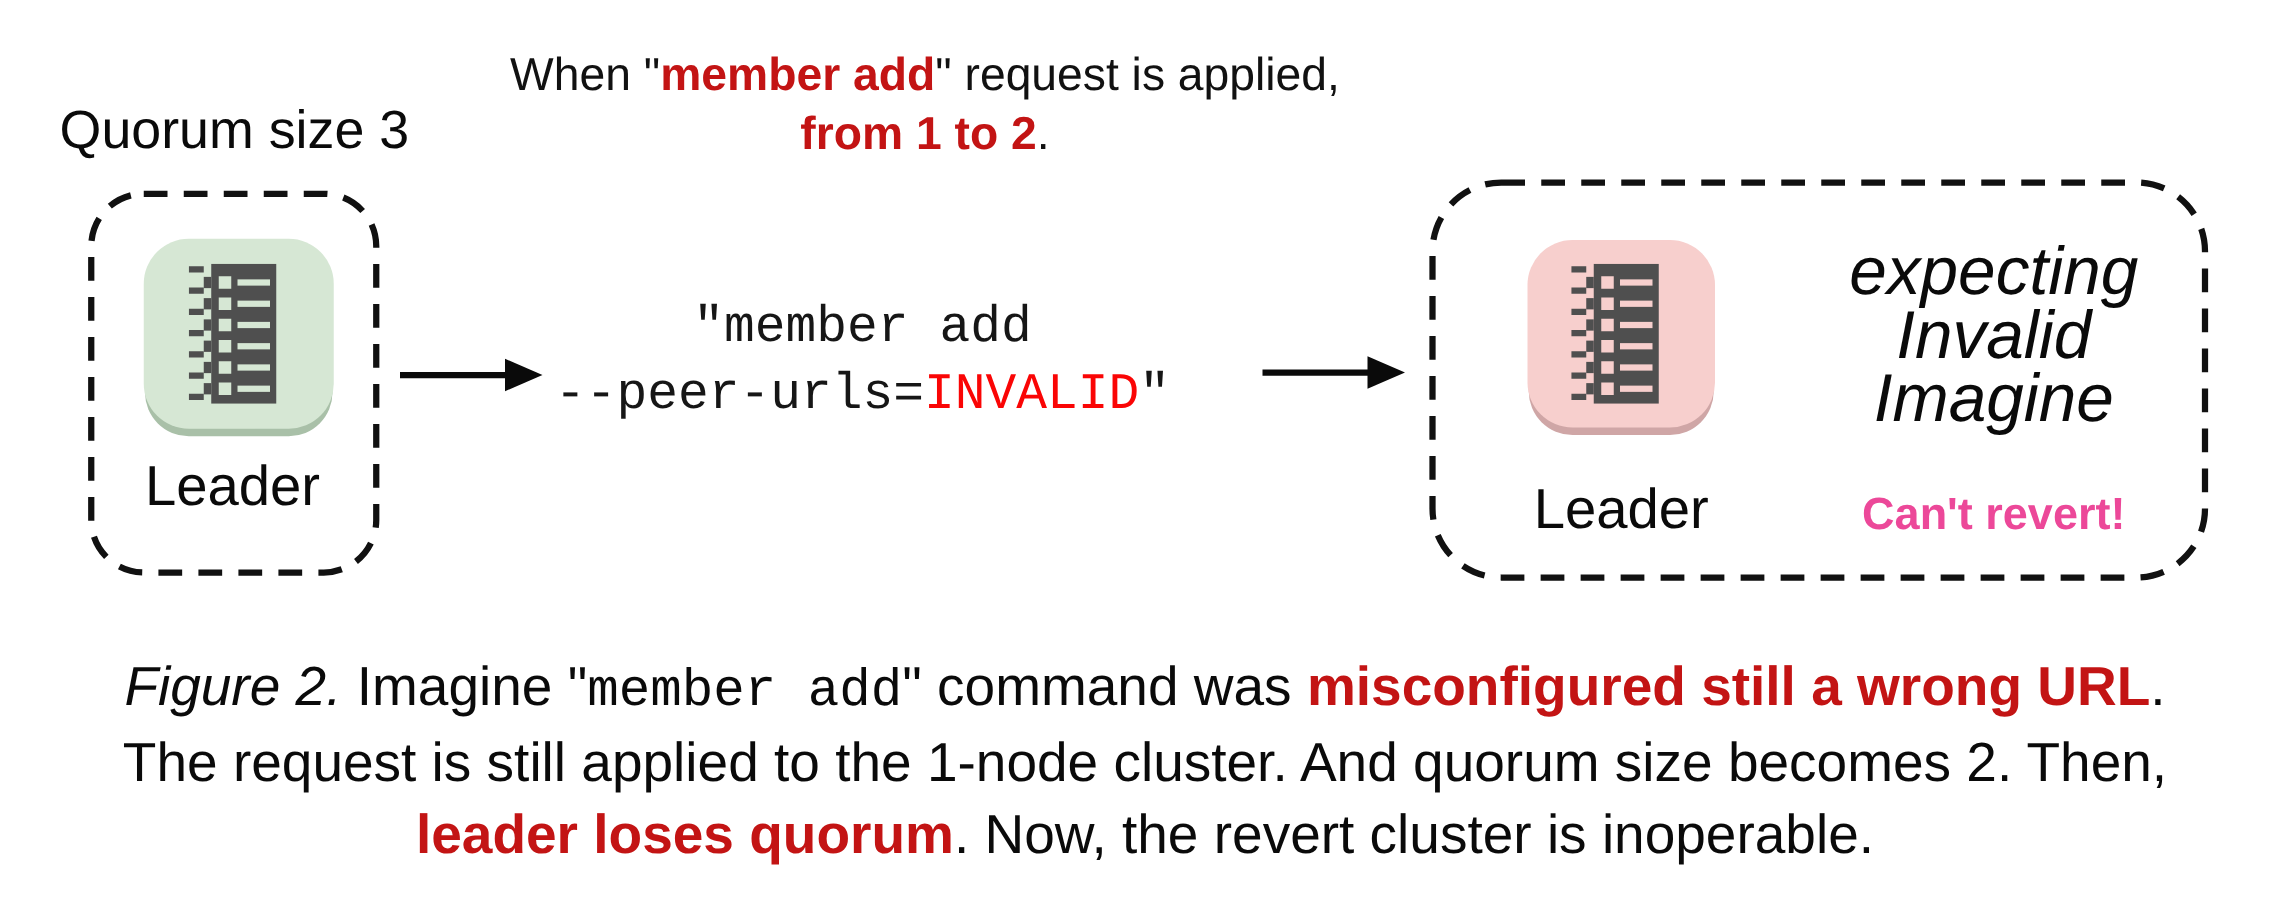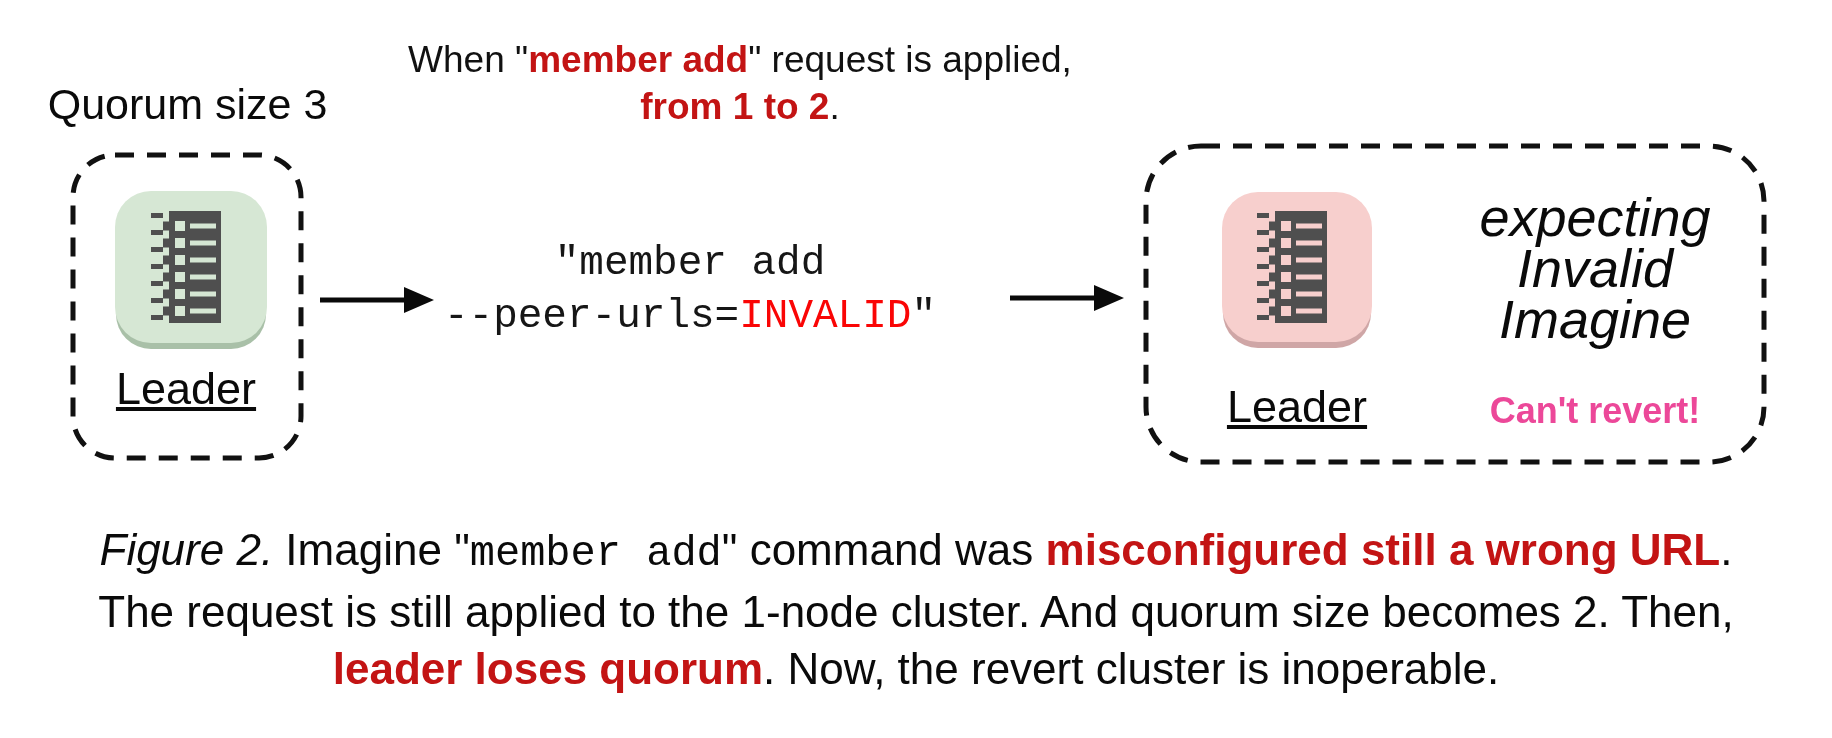--- a/index.html
+++ b/index.html
@@ -22,21 +22,21 @@
   .box-left{left:68px;top:150px;}
   .box-right{left:1141px;top:141px;}
   
   .node{
     position:absolute;display:flex;align-items:center;justify-content:center;
     border-radius:36px;
   }
   .node-green{left:115px;top:191px;width:152px;height:152px;background:#d6e7d4;box-shadow:0 7px 0 -1px #a9c0a8;}
   .node-pink{left:1222px;top:192px;width:150px;height:150px;background:#f7cfcd;box-shadow:0 7px 0 -1px #cfa6a6;}
   
-  .node-label{position:absolute;font-size:45px;color:#0a0a0a;text-align:center;text-decoration:underline;}
+  .node-label{position:absolute;font-size:45px;color:#0a0a0a;text-align:center;}
   .label-left{left:72px;top:363px;width:228px;}
   .label-right{left:1172px;top:381px;width:250px;}
   
   .arrow{position:absolute;}
   .arrow-1{left:318px;top:280px;}
   .arrow-2{left:1008px;top:278px;}
   
   .command{
     position:absolute;left:420px;top:237px;width:540px;text-align:center;
     font-family:"Liberation Mono","DejaVu Sans Mono",monospace;

